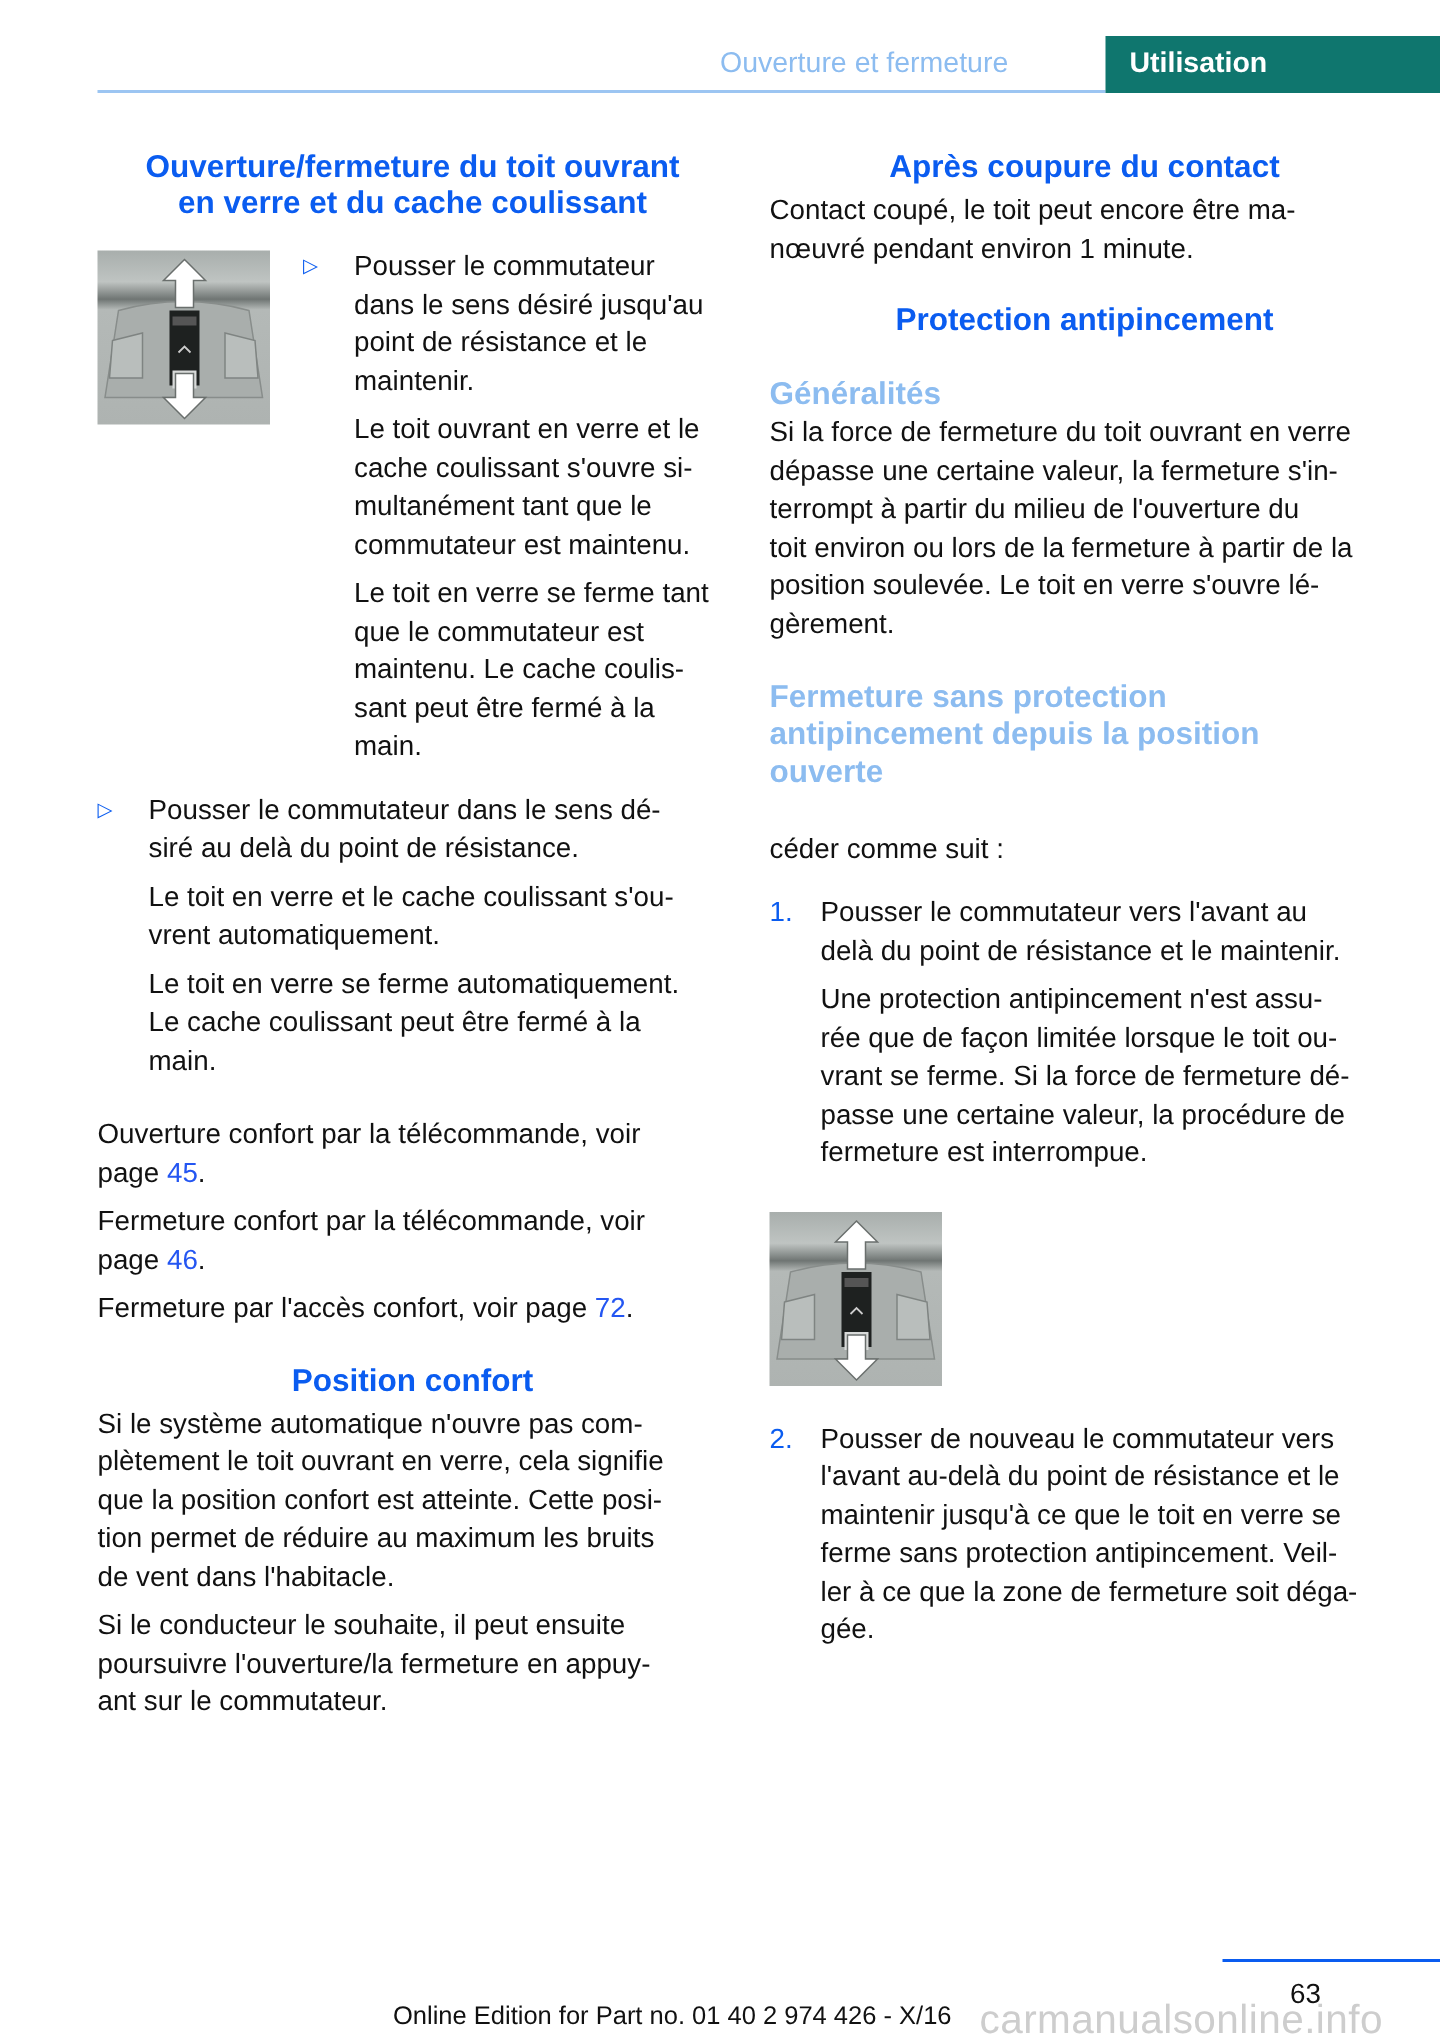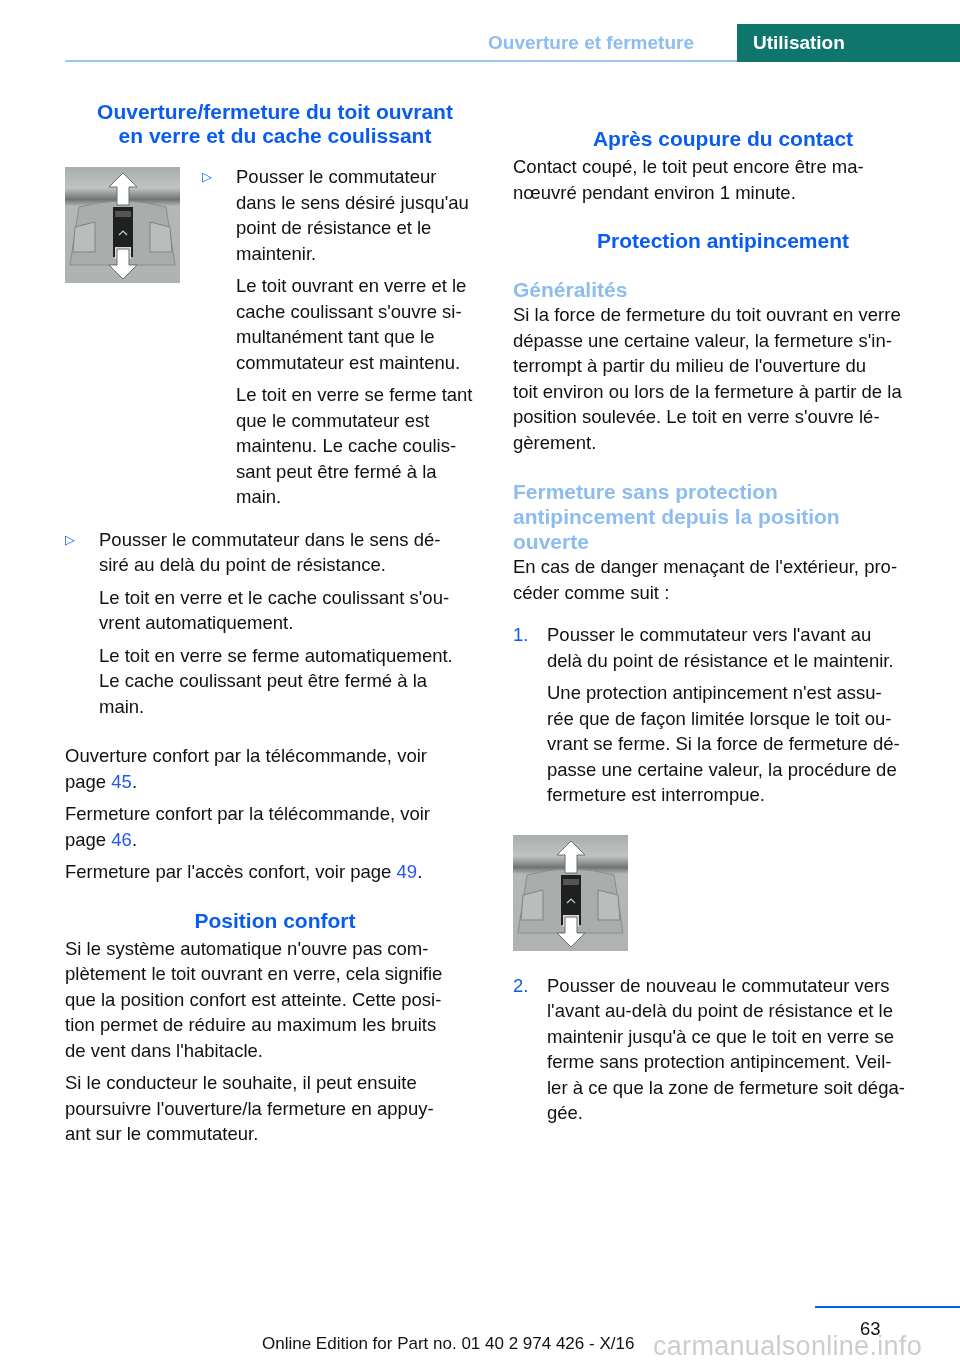--- a/index.html
+++ b/index.html
@@ -6,31 +6,31 @@
   body {
     width: 960px; height: 1362px; position: relative; overflow: hidden;
     font-family: "Liberation Sans", sans-serif; color: #111111;
   }
   .header-rule {
     position: absolute; left: 65px; top: 60px; width: 672px; height: 2px;
     background: #9cc5f2;
   }
   .header-section {
     position: absolute; left: 480px; top: 24px; width: 256px; height: 37px;
-    text-align: center; padding-right: 34px; box-sizing: border-box;
-    font-weight: bold; font-size: 19px; line-height: 37px; color: #8cbcf0;
+    text-align: left; padding-right: 34px; box-sizing: border-box;
+    font-weight: normal; font-size: 19px; line-height: 37px; color: #8cbcf0;
   }
   .header-chapter {
     position: absolute; left: 737px; top: 24px; width: 223px; height: 38px;
     background: #0f766e; color: #ffffff; font-weight: bold; font-size: 19px;
     line-height: 38px; padding-left: 16px; box-sizing: border-box;
   }
   .col { position: absolute; top: 100px; }
   .col-left { left: 65px; width: 420px; }
-  .col-right { left: 513px; width: 420px; margin-top: 27px; }
+  .col-right { left: 513px; width: 420px; }
   .h2 {
     color: #0a5cf0; font-weight: bold; font-size: 21px; line-height: 24px; margin: 0; text-align: center;
   }
   .h3 {
     color: #8cbcf0; font-weight: bold; font-size: 21px; line-height: 25px; margin: 0;
   }
   p { margin: 0; font-size: 18.5px; line-height: 25.5px; }
   .gap-s { height: 7px; }
   .gap-m { height: 17px; }
   .gap-l { height: 24px; }
@@ -148,21 +148,21 @@
     <span>Ouverture confort par la télécommande, voir</span><br>
     <span>page </span><span class="link">45</span><span>.</span>
   </p>
   <div class="gap-s"></div>
   <p>
     <span>Fermeture confort par la télécommande, voir</span><br>
     <span>page </span><span class="link">46</span><span>.</span>
   </p>
   <div class="gap-s"></div>
   <p>
-    <span>Fermeture par l'accès confort, voir page </span><span class="link">49</span><span>.</span>
+    <span>Fermeture par l'accès confort, voir page </span><span class="link">72</span><span>.</span>
   </p>
 
   <div class="gap-l"></div>
   <h2 class="h2">Position confort</h2>
   <div style="height:3px"></div>
   <p>
     <span>Si le système automatique n'ouvre pas com-</span><br>
     <span>plètement le toit ouvrant en verre, cela signifie</span><br>
     <span>que la position confort est atteinte. Cette posi-</span><br>
     <span>tion permet de réduire au maximum les bruits</span><br>
@@ -198,21 +198,21 @@
     <span>gèrement.</span>
   </p>
 
   <div class="gap-l"></div>
   <h3 class="h3">
     <span>Fermeture sans protection</span><br>
     <span>antipincement depuis la position</span><br>
     <span>ouverte</span>
   </h3>
   <p>
-    <span>En cas de danger menaçant de l'extérieur, pro-</span><br>
+    <br>
     <span>céder comme suit :</span>
   </p>
 
   <div class="gap-m"></div>
   <div class="bullet-wrap">
     <span class="num">1.</span>
     <div class="bullet-body">
       <p>
         <span>Pousser le commutateur vers l'avant au</span><br>
         <span>delà du point de résistance et le maintenir.</span>

